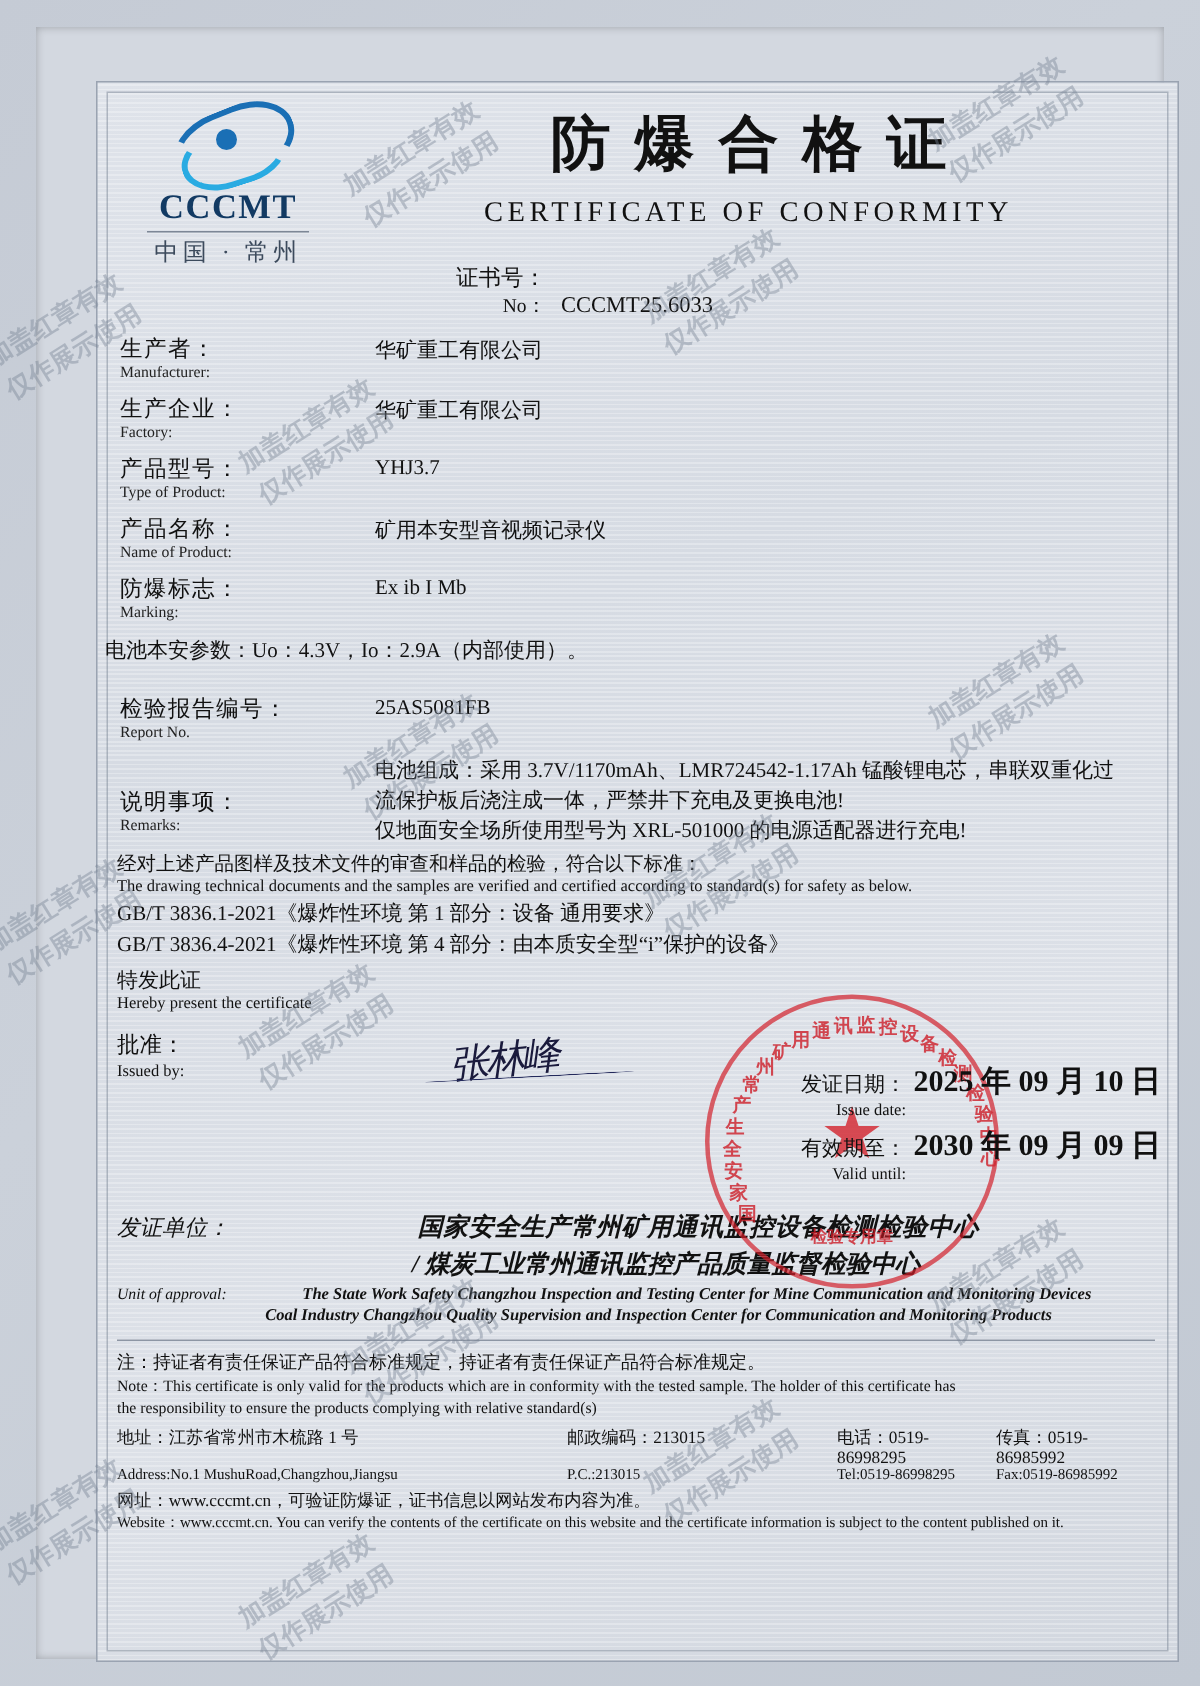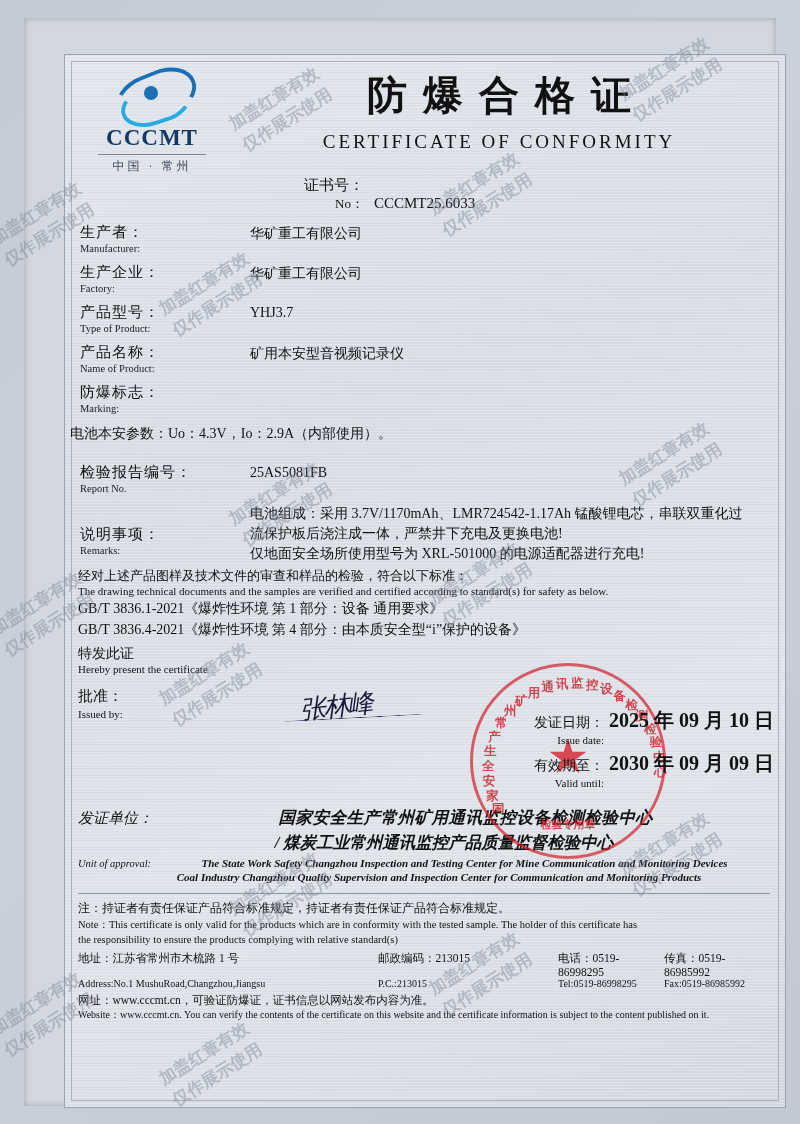--- a/index.html
+++ b/index.html
@@ -70,21 +70,21 @@
     transform:rotate(-18deg);
   }
   .logo .mark .dot{
     position:absolute;left:34px;top:16px;width:14px;height:14px;border-radius:50%;
     background:#1a6fb5;
   }
   .logo .ccc{
     font-family:"Liberation Serif", serif;font-weight:700;font-size:23px;letter-spacing:1px;color:#123a63;margin-top:1px;
   }
   .logo .cn{
-    font-size:12px;color:#3c4a5c;letter-spacing:3px;margin-top:3px;
+    font-size:16px;color:#3c4a5c;letter-spacing:3px;margin-top:3px;
   }
   .logo .bar{width:108px;height:1px;background:#7d8796;margin:3px auto 0;}
   .titles{margin-left:150px;text-align:center;padding-top:8px;}
   .t-cn{
     font-family:"Liberation Serif", serif;
     font-size:40px;font-weight:700;letter-spacing:16px;color:#111;
     text-indent:16px;
   }
   .t-en{
     font-family:"Liberation Serif", serif;
@@ -255,20 +255,21 @@
             <div class="en">Name of Product:</div>
           </div>
           <div class="fv">矿用本安型音视频记录仪</div>
         </div>
 
         <div class="frow">
           <div class="fl">
             <div class="cn">防爆标志：</div>
             <div class="en">Marking:</div>
           </div>
+          <div class="fv">Ex ib I Mb</div>
         </div>
 
         <div class="frow">
           <div class="fv">电池本安参数：Uo：4.3V，Io：2.9A（内部使用）。</div>
         </div>
 
         <div class="frow">
           <div class="fl">
             <div class="cn">检验报告编号：</div>
             <div class="en">Report No.</div>

